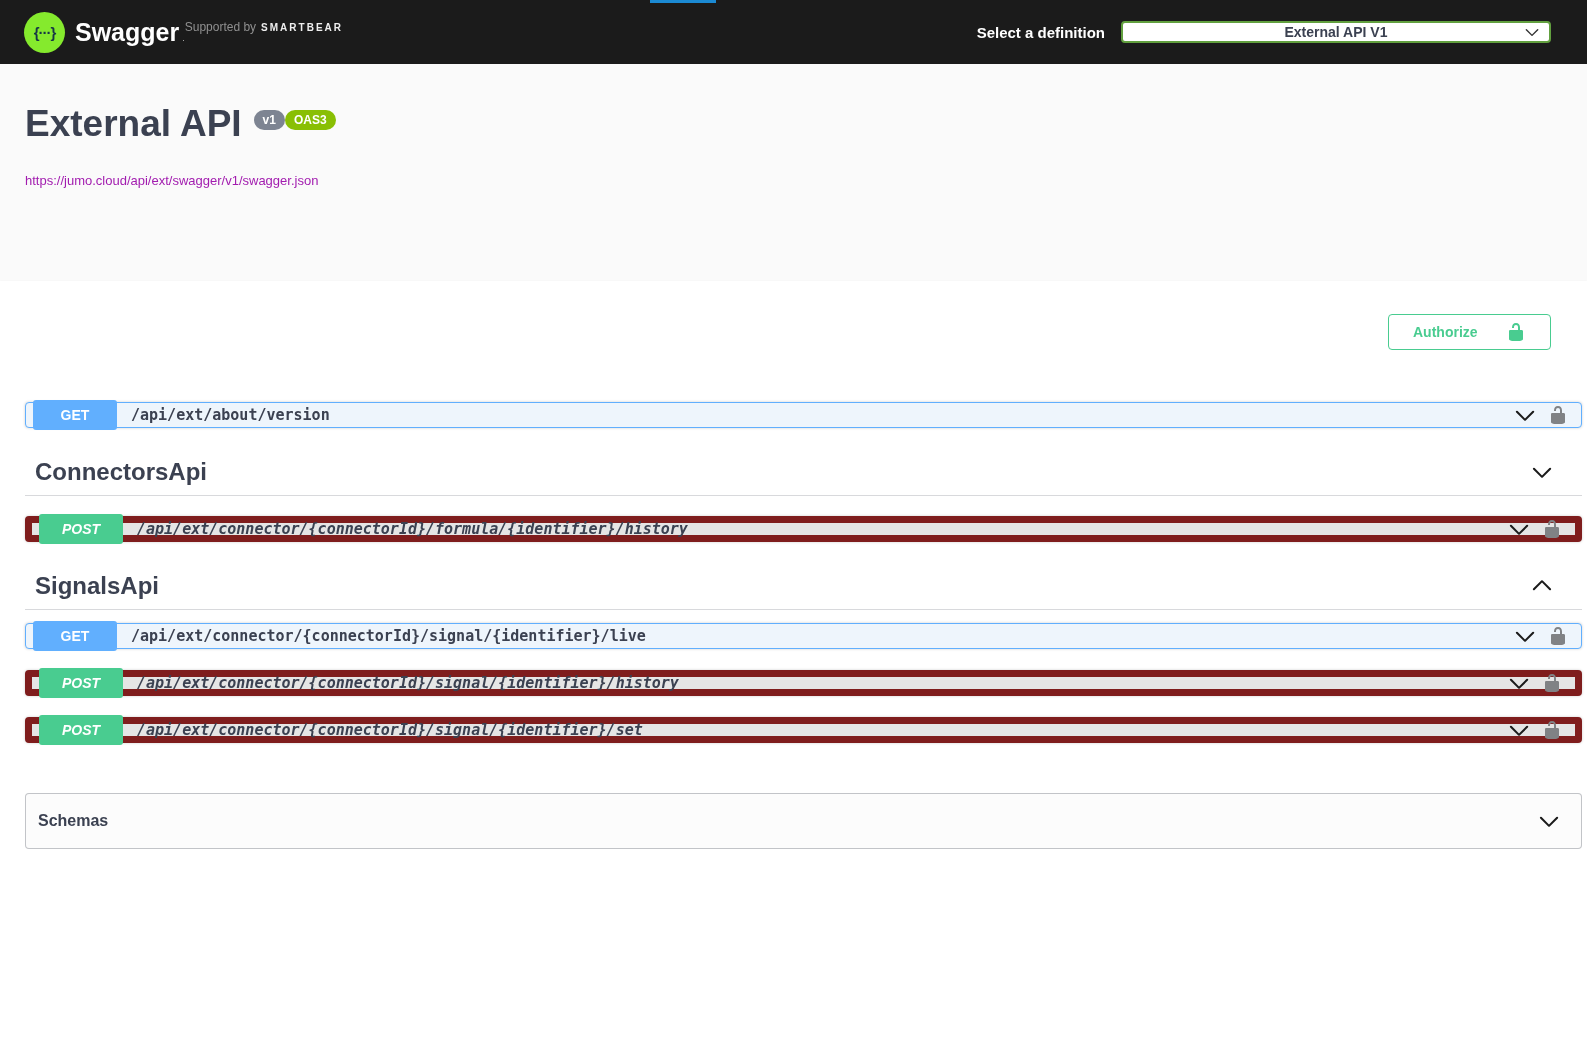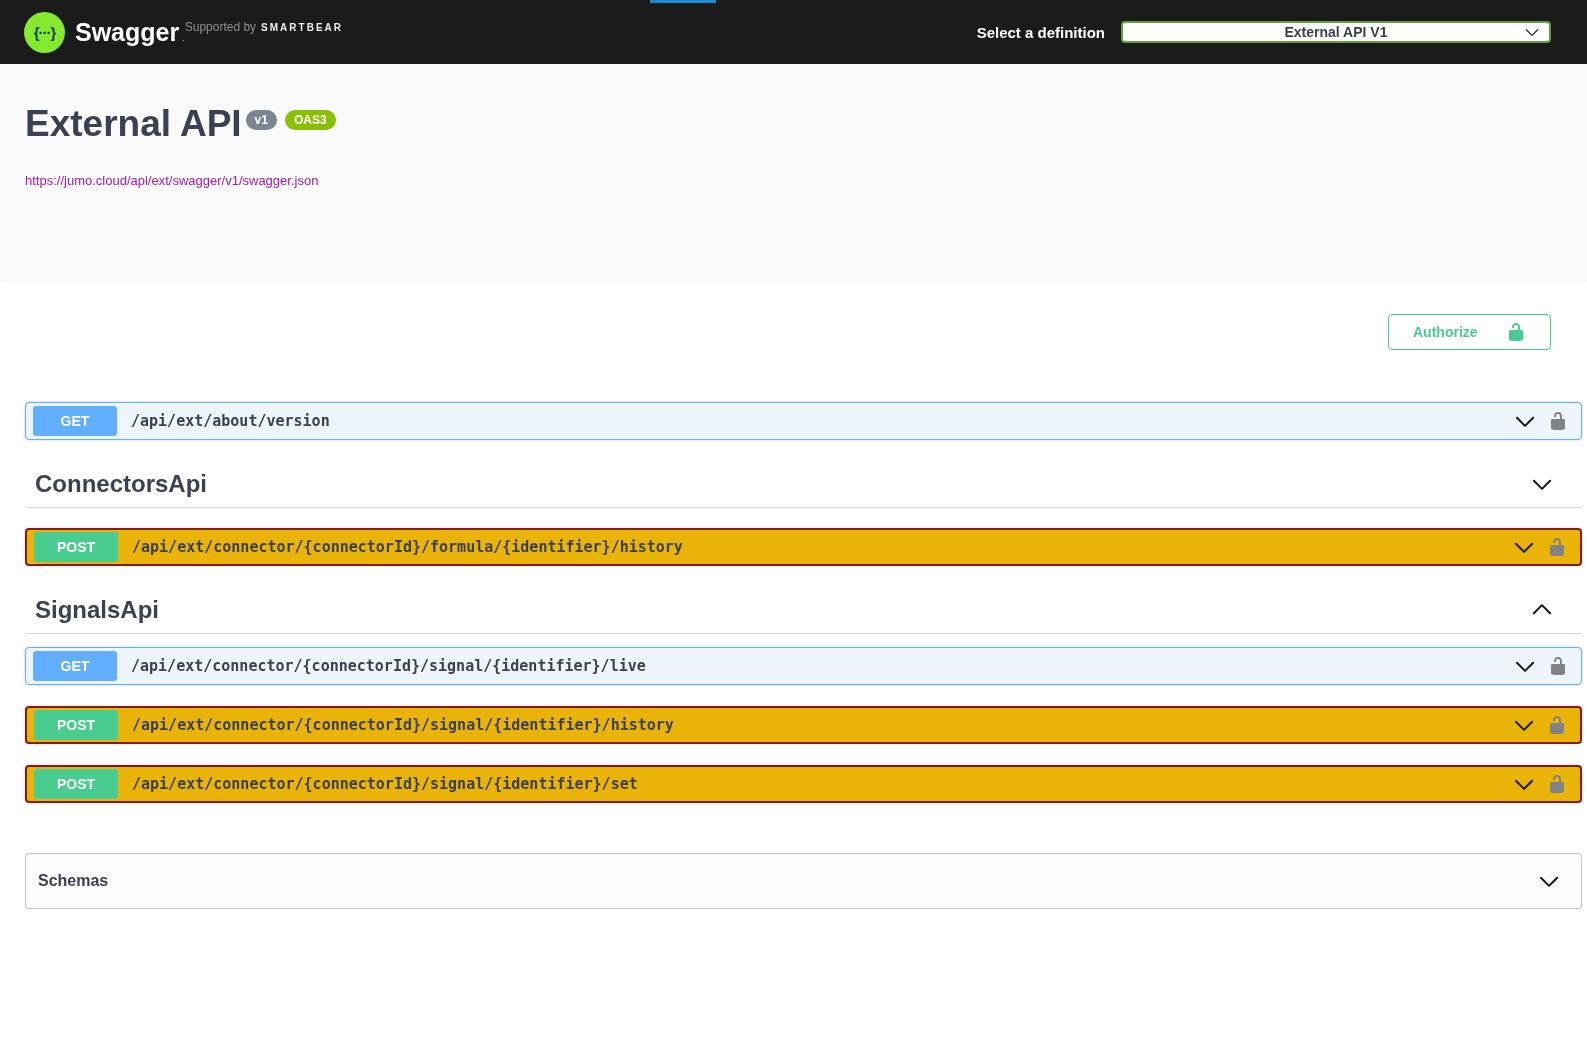--- a/index.html
+++ b/index.html
@@ -30,21 +30,21 @@
     border: 2px solid #62a03f; border-radius: 4px; display: flex; align-items: center;
     justify-content: center; cursor: pointer; }
   .def-select-value { font-size: 14px; font-weight: bold; color: #3b4151; }
   .def-select .chev { position: absolute; right: 10px; width: 14px; height: 14px;
     fill: #333; }
 
   
   .info { background: #fafafa; height: 217px; padding: 40px 25px 0; }
   .info-title-row { display: flex; align-items: flex-start; }
   .info-title { font-size: 37px; font-weight: bold; color: #3b4151; line-height: 1.1; }
-  .badges { display: flex; gap: 8px; margin-left: 4px; margin-top: 6px; }
+  .badges { display: flex; margin-left: 12px; margin-top: 6px; }
   .badge { border-radius: 57px; color: #fff; font-size: 12px; font-weight: bold;
     padding: 4px 9px; line-height: 1; }
   .badge-version { background: #7d8492; }
   .badge-oas { background: #89bf04; }
   .spec-link { display: inline-block; margin-top: 28px; color: #a21caf; font-size: 13px;
     text-decoration: none; cursor: pointer; }
   .description { margin-top: 26px; font-size: 14px; color: #3b4151; }
 
   
   .scheme { height: 101px; background: #fff; display: flex; align-items: center;
@@ -60,24 +60,24 @@
   
   .main { padding: 20px 5px 0 25px; background: #fff; }
   .opblock-tag { display: flex; align-items: center; justify-content: space-between;
     padding: 9px 30px 9px 10px; border-bottom: 1px solid rgba(59,65,81,0.2);
     margin-bottom: 13px; cursor: pointer; }
   .opblock-tag.no-children { margin-bottom: 20px; }
   .opblock-tag h3 { font-size: 24px; font-weight: bold; color: #3b4151; }
   .chev { width: 20px; height: 20px; fill: #1b1b1b; }
   .chev-up { transform: rotate(180deg); }
 
-  .opblock { display: flex; align-items: center; height: 38px; border-radius: 4px;
+  .opblock { display: flex; align-items: center; height: 26px; border-radius: 4px;
     margin-bottom: 21px; box-shadow: 0 0 3px rgba(0,0,0,0.19); cursor: pointer; }
   .opblock.get { background: #eef5fc; border: 1px solid #61affe; }
-  .opblock.post { background: #eab308; border: 2px solid #7f1d1d; }
+  .opblock.post { background: #e5e5e5; border: 7px solid #7f1d1d; font-style: italic; }
   .opblock-method { width: 84px; height: 30px; margin-left: 7px; border-radius: 3px;
     color: #fff; font-size: 14px; font-weight: bold; display: flex;
     align-items: center; justify-content: center; }
   .get .opblock-method { background: #61affe; }
   .post .opblock-method { background: #49cc90; }
   .opblock-path { margin-left: 14px; font-family: "DejaVu Sans Mono", monospace;
     font-size: 15px; font-weight: 600; color: #3b4151; letter-spacing: 0; }
   .opblock-controls { margin-left: auto; display: flex; align-items: center;
     gap: 13px; padding-right: 13px; }
   .opblock-controls .chev { width: 20px; height: 20px; }

